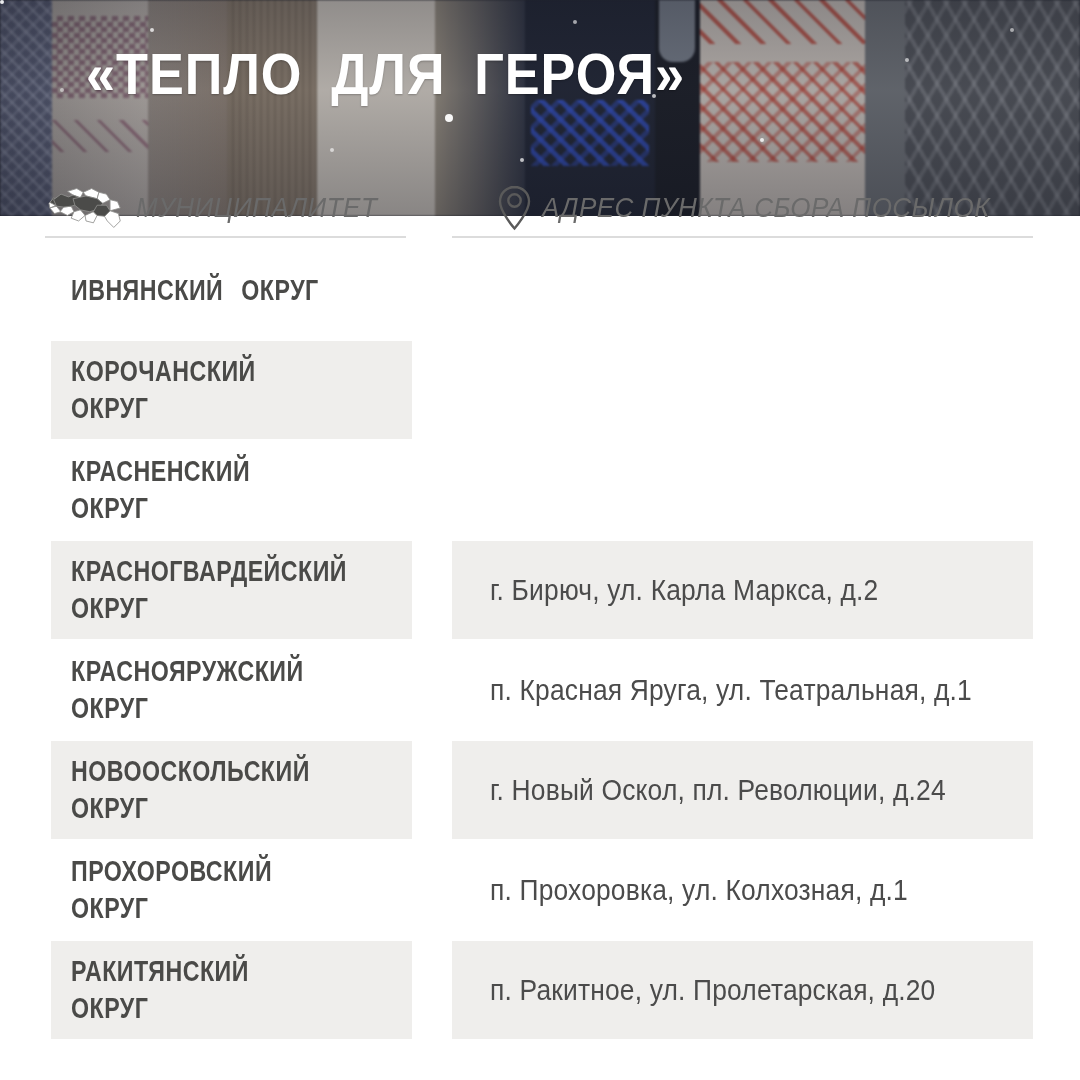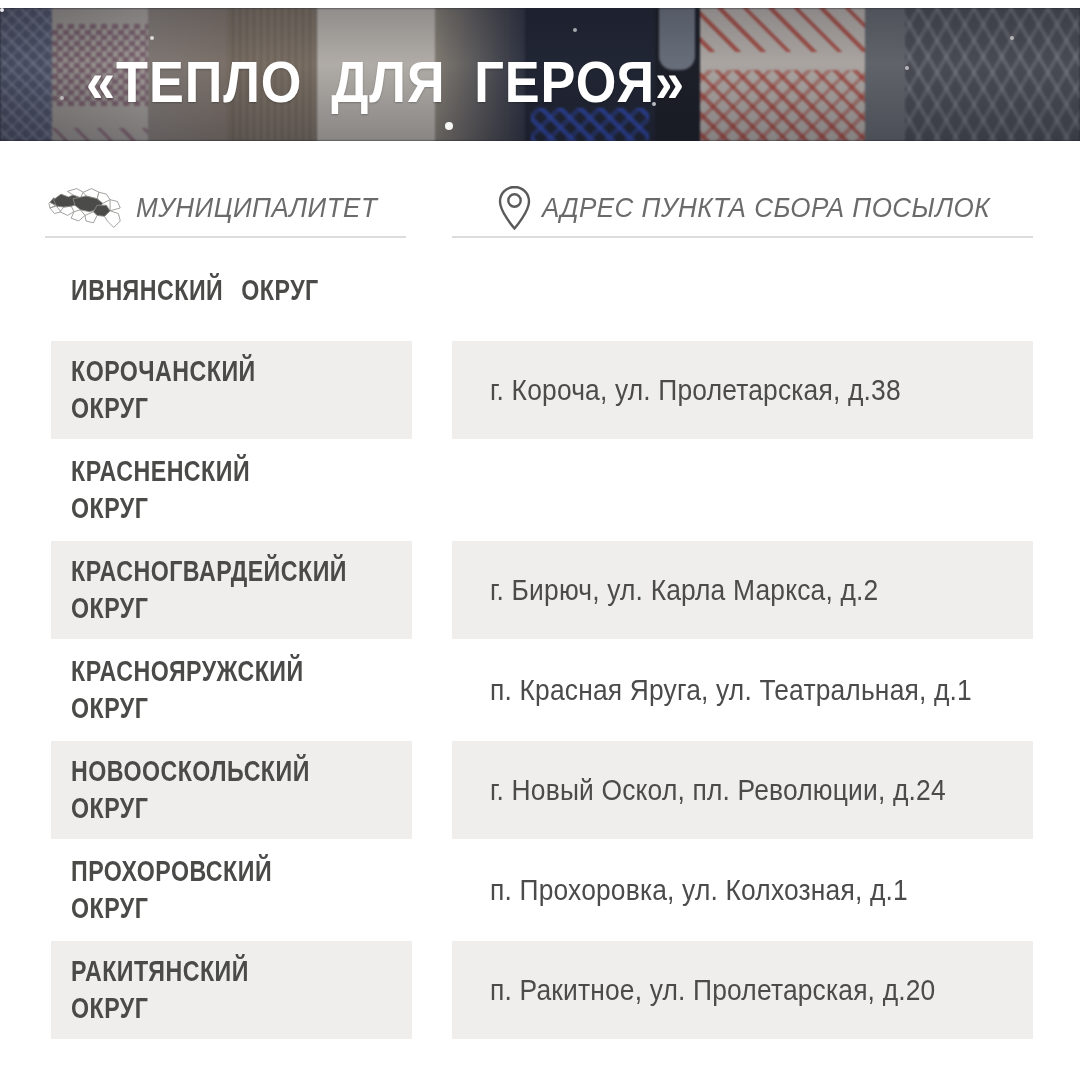--- a/index.html
+++ b/index.html
@@ -1,20 +1,20 @@
 <!DOCTYPE html>
 <html style="--title-text: #ffffff; --municipality-text: #4a4a48; --address-text: #4b4b4b; --header-text: #6a6a6a; --header-underline: #dcdcdc; --row-shaded-bg: #efeeec; --map-fill-dark: #4b4b49; --map-stroke: #8f8f8d; --pin-stroke: #5a5a5a;"><head>
 <meta charset="utf-8">
 <style>
   html,body{margin:0;padding:0;}
   body{width:1080px;height:1080px;background:#ffffff;font-family:"Liberation Sans",sans-serif;position:relative;overflow:hidden;}
   .page{position:absolute;inset:0;width:1080px;height:1080px;background:#fff;}
 
   
-  .banner{position:absolute;left:0;top:8px;width:1080px;height:133px;overflow:hidden;background:#2a2d38;}
+  .banner{position:absolute;left:0;top:0;width:1080px;height:216px;overflow:hidden;background:#2a2d38;}
   .knit{position:absolute;inset:0;display:flex;filter:blur(1.3px);}
   .knit>div{position:relative;height:100%;overflow:hidden;}
   .s1{width:52px;background:#6e7490;}
   .s1::after{content:"";position:absolute;inset:0;background:
      repeating-linear-gradient(45deg,transparent 0 7px,rgba(190,196,220,.5) 7px 10px),
      repeating-linear-gradient(-45deg,transparent 0 7px,rgba(190,196,220,.35) 7px 10px);}
   .s2{width:96px;background:#d5cdc6;}
   .s2::before{content:"";position:absolute;left:0;right:0;top:16px;height:82px;
      background:repeating-conic-gradient(rgba(125,70,100,.55) 0% 25%,transparent 0% 50%) 0 0/11px 11px;}
   .s2::after{content:"";position:absolute;left:0;right:0;top:120px;height:32px;
@@ -141,23 +141,20 @@
       <div class="cell cell-left">
         <span class="muni">ИВНЯНСКИЙ ОКРУГ</span>
       </div>
     </div>
 
     <div class="row shaded">
       <div class="cell cell-left">
         <span class="muni">КОРОЧАНСКИЙ
 ОКРУГ</span>
       </div>
-      <div class="cell cell-right">
-        <span class="addr">г. Короча, ул. Пролетарская, д.38</span>
-      </div>
     </div>
 
     <div class="row">
       <div class="cell cell-left">
         <span class="muni">КРАСНЕНСКИЙ ОКРУГ</span>
       </div>
     </div>
 
     <div class="row shaded">
       <div class="cell cell-left">

